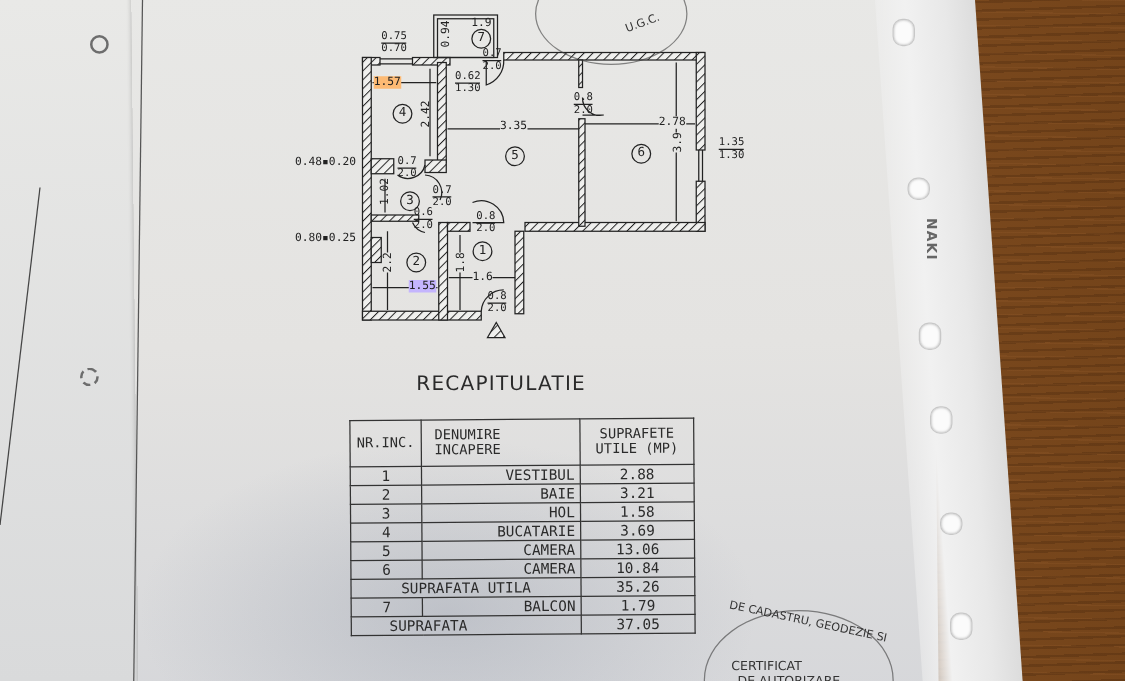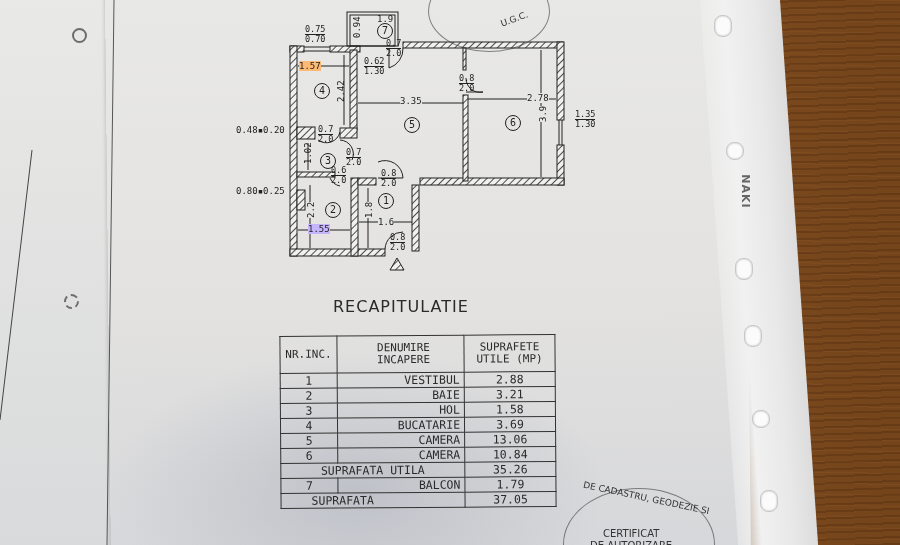--- a/index.html
+++ b/index.html
@@ -139,21 +139,21 @@
   <polygon points="390,270 397,258 404,270" fill="url(#hatch)" stroke="#222" stroke-width="1"></polygon>
 </svg>
 
 <div class="dim" style="left:377px;top:14px;">1.9</div>
 <div class="dim" style="left:352px;top:20px;transform:rotate(-90deg);transform-origin:left top;top:38px;">0.94</div>
 <div class="dim" style="left:299px;top:61px;background:#fdba74;">1.57</div>
 <div class="dim" style="left:336px;top:102px;transform:rotate(-90deg);transform-origin:left top;">2.42</div>
 <div class="dim" style="left:400px;top:96px;background:#e6e6e4;">3.35</div>
 <div class="dim" style="left:527px;top:93px;background:#e6e6e4;">2.78</div>
 <div class="dim" style="left:538px;top:122px;transform:rotate(-90deg);transform-origin:left top;background:#e6e6e4;">3.9</div>
-<div class="dim" style="left:308px;top:224px;background:#c4b5fd;">1.55</div>
+<div class="dim" style="left:327px;top:224px;background:#c4b5fd;">1.55</div>
 <div class="dim" style="left:306px;top:218px;transform:rotate(-90deg);transform-origin:left top;background:#e4e4e2;">2.2</div>
 <div class="dim" style="left:303px;top:164px;transform:rotate(-90deg);transform-origin:left top;">1.02</div>
 <div class="dim" style="left:378px;top:217px;background:#e4e4e2;">1.6</div>
 <div class="dim" style="left:364px;top:218px;transform:rotate(-90deg);transform-origin:left top;background:#e4e4e2;">1.8</div>
 
 <div class="frac" style="left:305px;top:25px;">
   <span class="num">0.75</span>
     <span>0.70</span>
   </div>
 <div class="frac" style="left:386px;top:39px;">
@@ -201,29 +201,29 @@
 <div class="room-no" style="left:404px;top:117px;">5</div>
 <div class="room-no" style="left:505px;top:115px;">6</div>
 <div class="room-no" style="left:320px;top:153px;">3</div>
 <div class="room-no" style="left:325px;top:202px;">2</div>
 <div class="room-no" style="left:378px;top:193px;">1</div>
 
 <div class="stamp-top"></div>
 <div class="stamp-text" style="left:500px;top:14px;font-size:9px;transform:rotate(-20deg);">U.G.C.</div>
 <div class="stamp-bottom"></div>
 <div class="stamp-text" style="left:582px;top:493px;transform:rotate(12deg);font-size:9px;">DE CADASTRU, GEODEZIE SI</div>
-<div class="stamp-text" style="left:603px;top:528px;">CERTIFICAT</div>
+<div class="stamp-text" style="left:585px;top:528px;">CERTIFICAT</div>
 <div class="stamp-text" style="left:590px;top:540px;">DE AUTORIZARE</div>
 
 <div class="title">RECAPITULATIE</div>
 <table class="recap">
   <tbody>
       <tr>
     <th class="c1">NR.INC.</th>
-    <th class="c2" style="text-align:center;">
+    <th class="c2" style="text-align:left;">
       <div>DENUMIRE</div>
       <div>INCAPERE</div>
     </th>
     <th class="c3">
       <div>SUPRAFETE</div>
       <div>UTILE (MP)</div>
     </th>
   </tr>
   <tr>
     <td class="c1">1</td>

